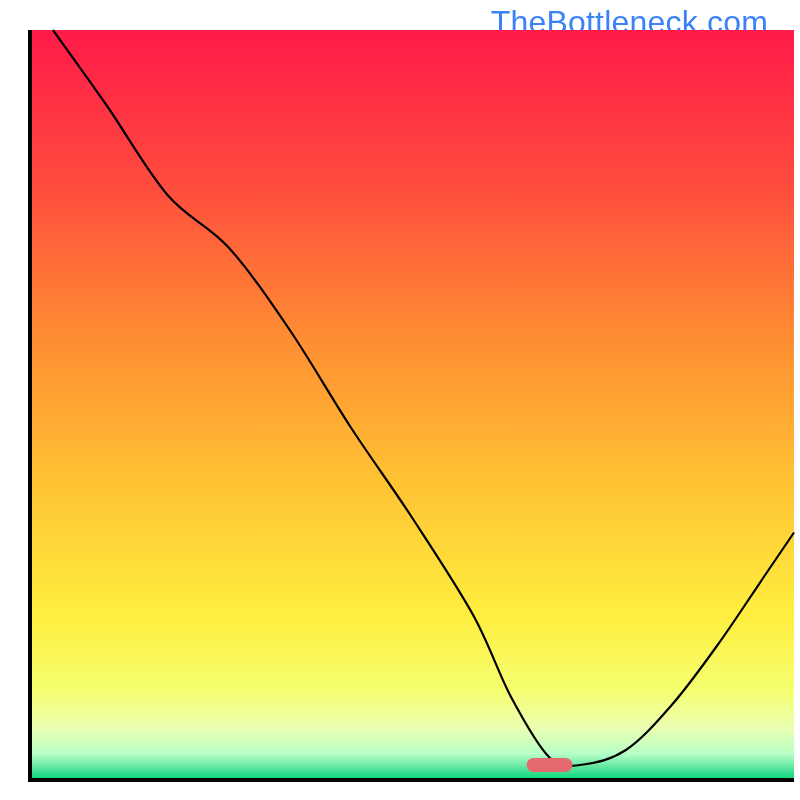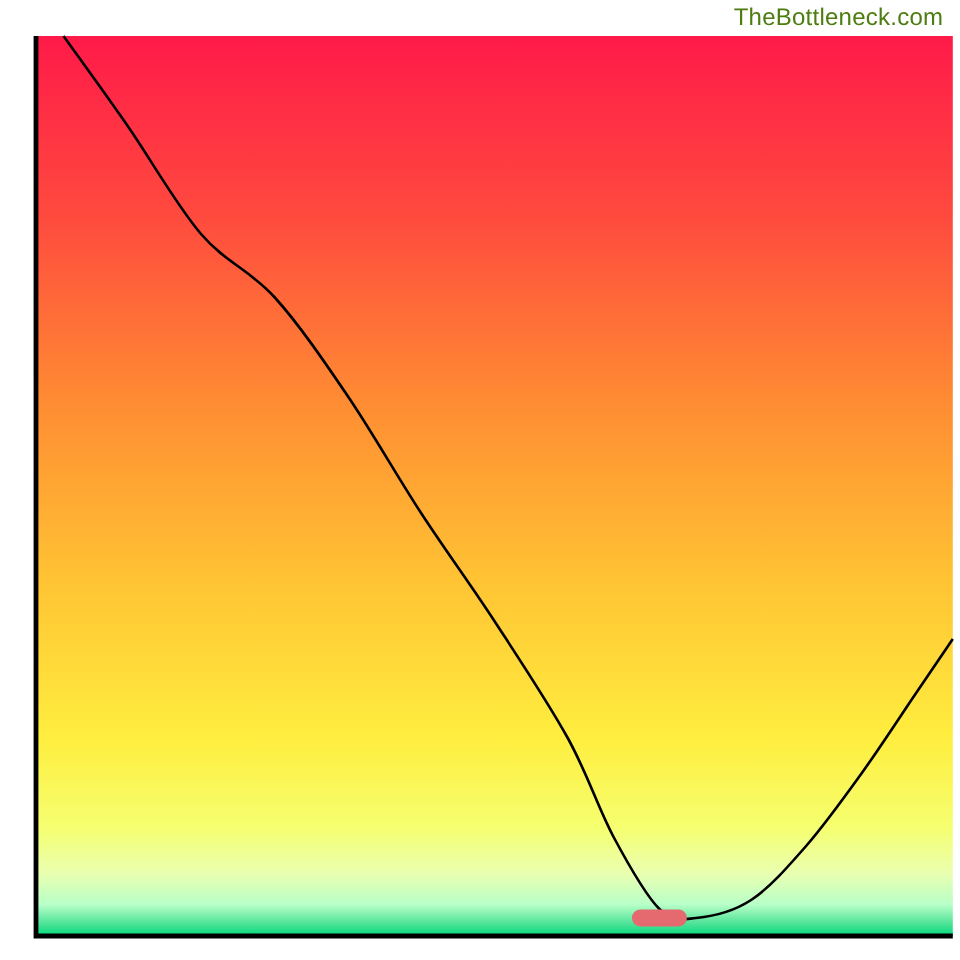--- a/index.html
+++ b/index.html
@@ -11,24 +11,24 @@
     font-family: Arial, Helvetica, sans-serif;
   }
   .frame {
     position: relative;
     width: 800px;
     height: 800px;
   }
   .watermark {
     position: absolute;
     top: 4px;
-    right: 14px;
-    font-size: 20px;
+    right: 32px;
+    font-size: 32px;
     font-weight: 500;
-    color: #4d7c0f;
+    color: #3b82f6;
     letter-spacing: 0.2px;
   }
   svg.plot {
     position: absolute;
     left: 0;
     top: 0;
   }
 </style>
 </head>
 <body>

